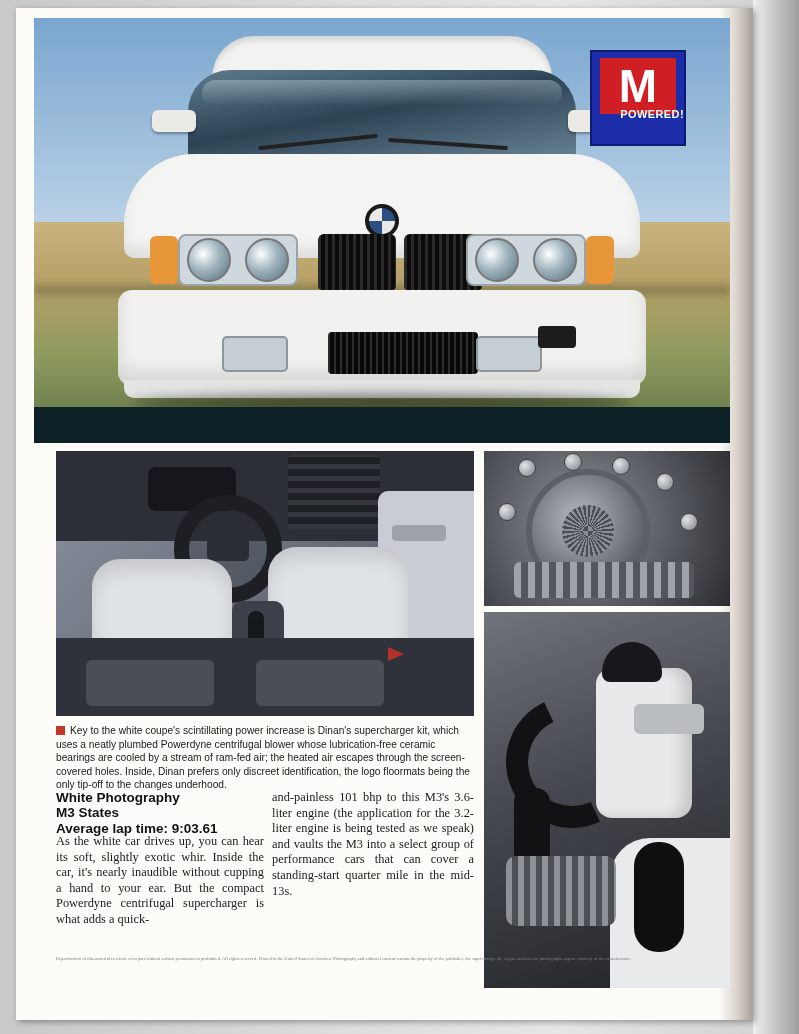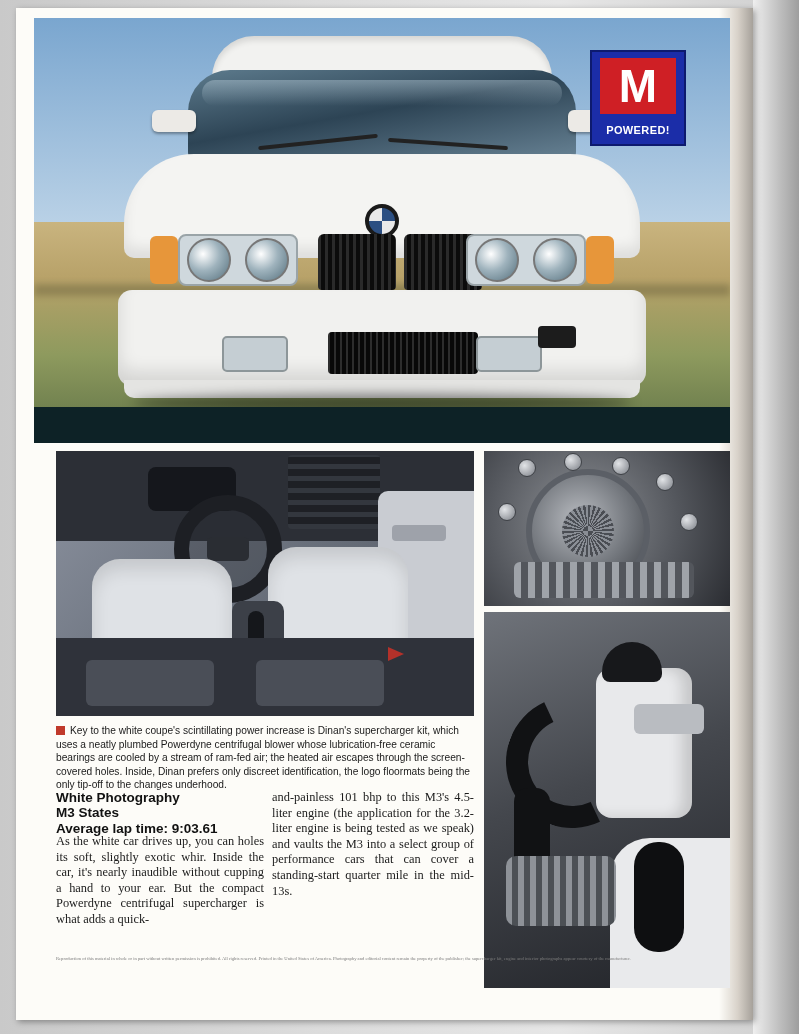--- a/index.html
+++ b/index.html
@@ -62,21 +62,21 @@
   .vent{position:absolute;right:96px;top:290px;width:38px;height:22px;background:#1c1c1c;border-radius:4px;}
   .lip{position:absolute;left:32px;top:344px;width:516px;height:18px;background:#e4e4e2;border-radius:0 0 10px 10px;}
   .shadow{position:absolute;left:40px;top:358px;width:500px;height:18px;background:rgba(0,0,0,.45);filter:blur(6px);border-radius:50%;}
 
   
   .mlogo{position:absolute;right:46px;top:34px;width:92px;height:92px;background:#1b2da8;
          box-shadow:0 0 0 2px #0d1a6e;}
   .mlogo .m{position:absolute;left:8px;top:6px;width:76px;height:56px;background:#cf1f25;
          display:flex;align-items:center;justify-content:center;
          font-family:"Liberation Sans",sans-serif;font-weight:bold;font-size:46px;color:#fff;line-height:1;}
-  .mlogo .cap{position:absolute;left:0;right:0;bottom:8px;text-align:center;color:#fff;
+  .mlogo .cap{position:absolute;left:0;right:0;bottom:24px;text-align:right;color:#fff;
          font-family:"Liberation Sans",sans-serif;font-weight:bold;font-size:11px;letter-spacing:.4px;}
 
   
   .interior{position:absolute;left:40px;top:443px;width:418px;height:265px;overflow:hidden;
         background:linear-gradient(135deg,#8d93a0 0%,#6f7682 40%,#4c5059 100%);}
   .dash{position:absolute;left:0;top:0;width:100%;height:90px;background:#2c2f36;border-radius:0 0 40px 0;}
   .cluster{position:absolute;left:92px;top:16px;width:88px;height:44px;background:#15171c;border-radius:8px;}
   .wheel{position:absolute;left:118px;top:44px;width:108px;height:108px;border-radius:50%;
         border:15px solid #1d1f24;box-sizing:border-box;background:rgba(40,42,48,.35);}
   .wheel:after{content:"";position:absolute;left:50%;top:50%;width:42px;height:24px;margin:-12px 0 0 -21px;
@@ -244,21 +244,21 @@
       <span class="capsq"></span><span>Key to the white coupe's scintillating power increase is Dinan's supercharger kit, which uses a neatly plumbed Powerdyne centrifugal blower whose lubrication-free ceramic bearings are cooled by a stream of ram-fed air; the heated air escapes through the screen-covered holes. Inside, Dinan prefers only discreet identification, the logo floormats being the only tip-off to the changes underhood.</span>
     </div>
 
     <div class="headline">
       <div>White Photography</div>
       <div>M3 States</div>
       <div class="laptime">Average lap time: 9:03.61</div>
     </div>
 
     <div class="col left">
-      <p>As the white car drives up, you can holes its soft, slightly exotic whir. Inside the car, it's nearly inaudible without cupping a hand to your ear. But the compact Powerdyne centrifugal supercharger is what adds a quick-</p>
+      <p>As the white car drives up, you can hear its soft, slightly exotic whir. Inside the car, it's nearly inaudible without cupping a hand to your ear. But the compact Powerdyne centrifugal supercharger is what adds a quick-</p>
     </div>
     <div class="col right">
-      <p>and-painless 101 bhp to this M3's 4.5-liter engine (the application for the 3.2-liter engine is being tested as we speak) and vaults the M3 into a select group of performance cars that can cover a standing-start quarter mile in the mid-13s.</p>
+      <p>and-painless 101 bhp to this M3's 3.6-liter engine (the application for the 3.2-liter engine is being tested as we speak) and vaults the M3 into a select group of performance cars that can cover a standing-start quarter mile in the mid-13s.</p>
     </div>
 
     <div class="fineprint">Reproduction of this material in whole or in part without written permission is prohibited. All rights reserved. Printed in the United States of America. Photography and editorial content remain the property of the publisher; the supercharger kit, engine and interior photographs appear courtesy of the manufacturer.</div>
   </div>
 </div>
 
 </body></html>

